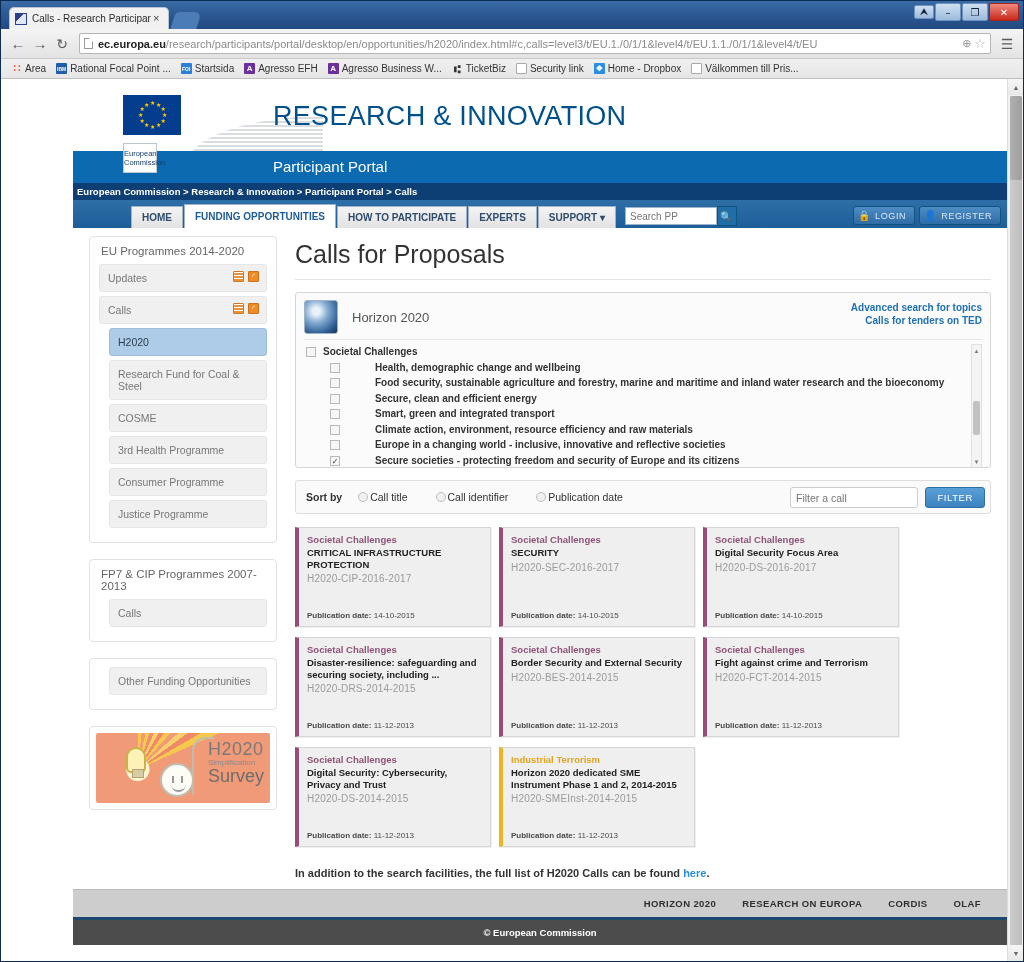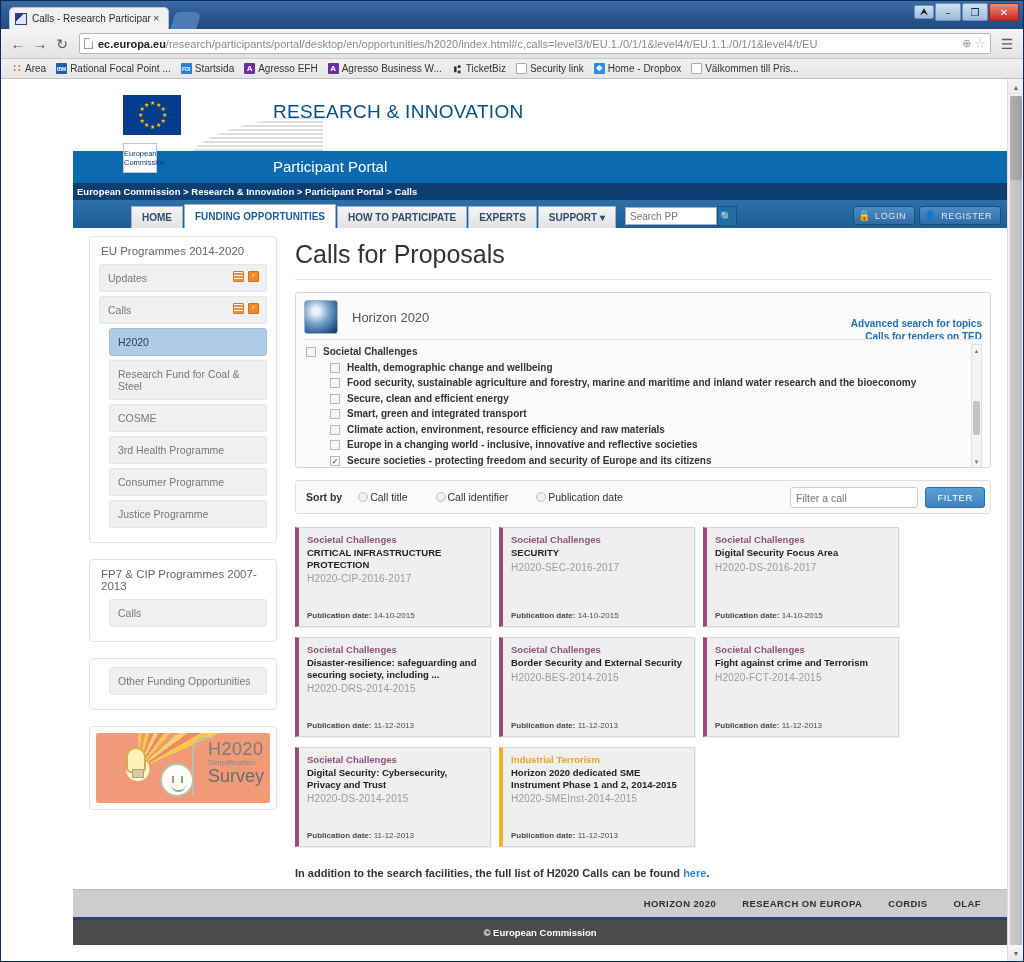--- a/index.html
+++ b/index.html
@@ -185,21 +185,21 @@
     width: 58px; height: 40px;
     background: #053d8e;
     display: flex; align-items: center; justify-content: center;
   }
   .ec-stars { position: relative; width: 30px; height: 30px; }
   .ec-stars span {
     position: absolute; color: #ffcc00; font-size: 6px; line-height: 6px;
   }
   .ri-title {
     position: absolute; left: 200px; top: 22px;
-    font-size: 19px; color: #00508c; letter-spacing: 0.3px;
+    font-size: 27px; color: #00508c; letter-spacing: 0.3px;
     font-family: "Liberation Sans", sans-serif;
   }
 
   .pp-band {
     margin-left: 72px;
     height: 32px;
     background: #0b6ab0;
     position: relative;
   }
   .pp-title {
@@ -362,40 +362,40 @@
     position: relative;
   }
   .prog-head { display:flex; align-items:center; position:relative; height: 36px;}
   .globe {
     width: 34px; height: 34px; border-radius: 3px;
     background: radial-gradient(circle at 35% 32%, #e9f2fa 0 12%, #7fa8cf 40%, #2e5f92 75%, #12354f 100%);
     border: 1px solid #9fb3c6;
     flex: 0 0 34px;
   }
   .prog-name { font-size: 13px; color: #555; margin-left: 14px;}
-  .prog-links { position:absolute; right: 0; top: 18px; text-align: right; }
+  .prog-links { position:absolute; right: 0; top: 2px; text-align: right; }
   .prog-links a {
     display:block; color: #1f6fb5; font-size: 10px; font-weight: bold;
     text-decoration: none; line-height: 13px; cursor: pointer;
   }
   .tree {
     position: relative;
     margin-top: 4px;
     height: 128px;
     overflow: hidden;
     border-top: 1px solid #e6e6e6;
     padding-top: 4px;
   }
   .tree-scroll { position:absolute; right: 0; top: 4px; width: 11px; height: 124px; background: #f4f4f4; border:1px solid #e0e0e0;}
   .tree-scroll .a { height: 11px; font-size:6px; color:#7a7a7a; display:flex;align-items:center;justify-content:center;}
   .tree-scroll .a.b { position:absolute; bottom:0; width:9px;}
   .tree-scroll .t { position:absolute; left:1px; top: 56px; width: 7px; height: 34px; background:#c2c2c2; border-radius:2px;}
   .tnode { display: flex; align-items: flex-start; padding: 2px 14px 2px 0; }
   .tnode.lvl0 { padding-left: 2px; }
-  .tnode.lvl1 { padding-left: 26px; }
+  .tnode.lvl1 { padding-left: 26px; gap: 28px; }
   .cb {
     width: 10px; height: 10px; flex: 0 0 10px;
     border: 1px solid #b9b9b9; background: #f6f6f6;
     margin: 1px 7px 0 0;
     font-size: 8px; line-height: 9px; text-align: center; color: #333;
     cursor: pointer;
   }
   .tlabel { font-size: 10px; font-weight: bold; color: #333; line-height: 11.5px; }
 
   .sortbar {

